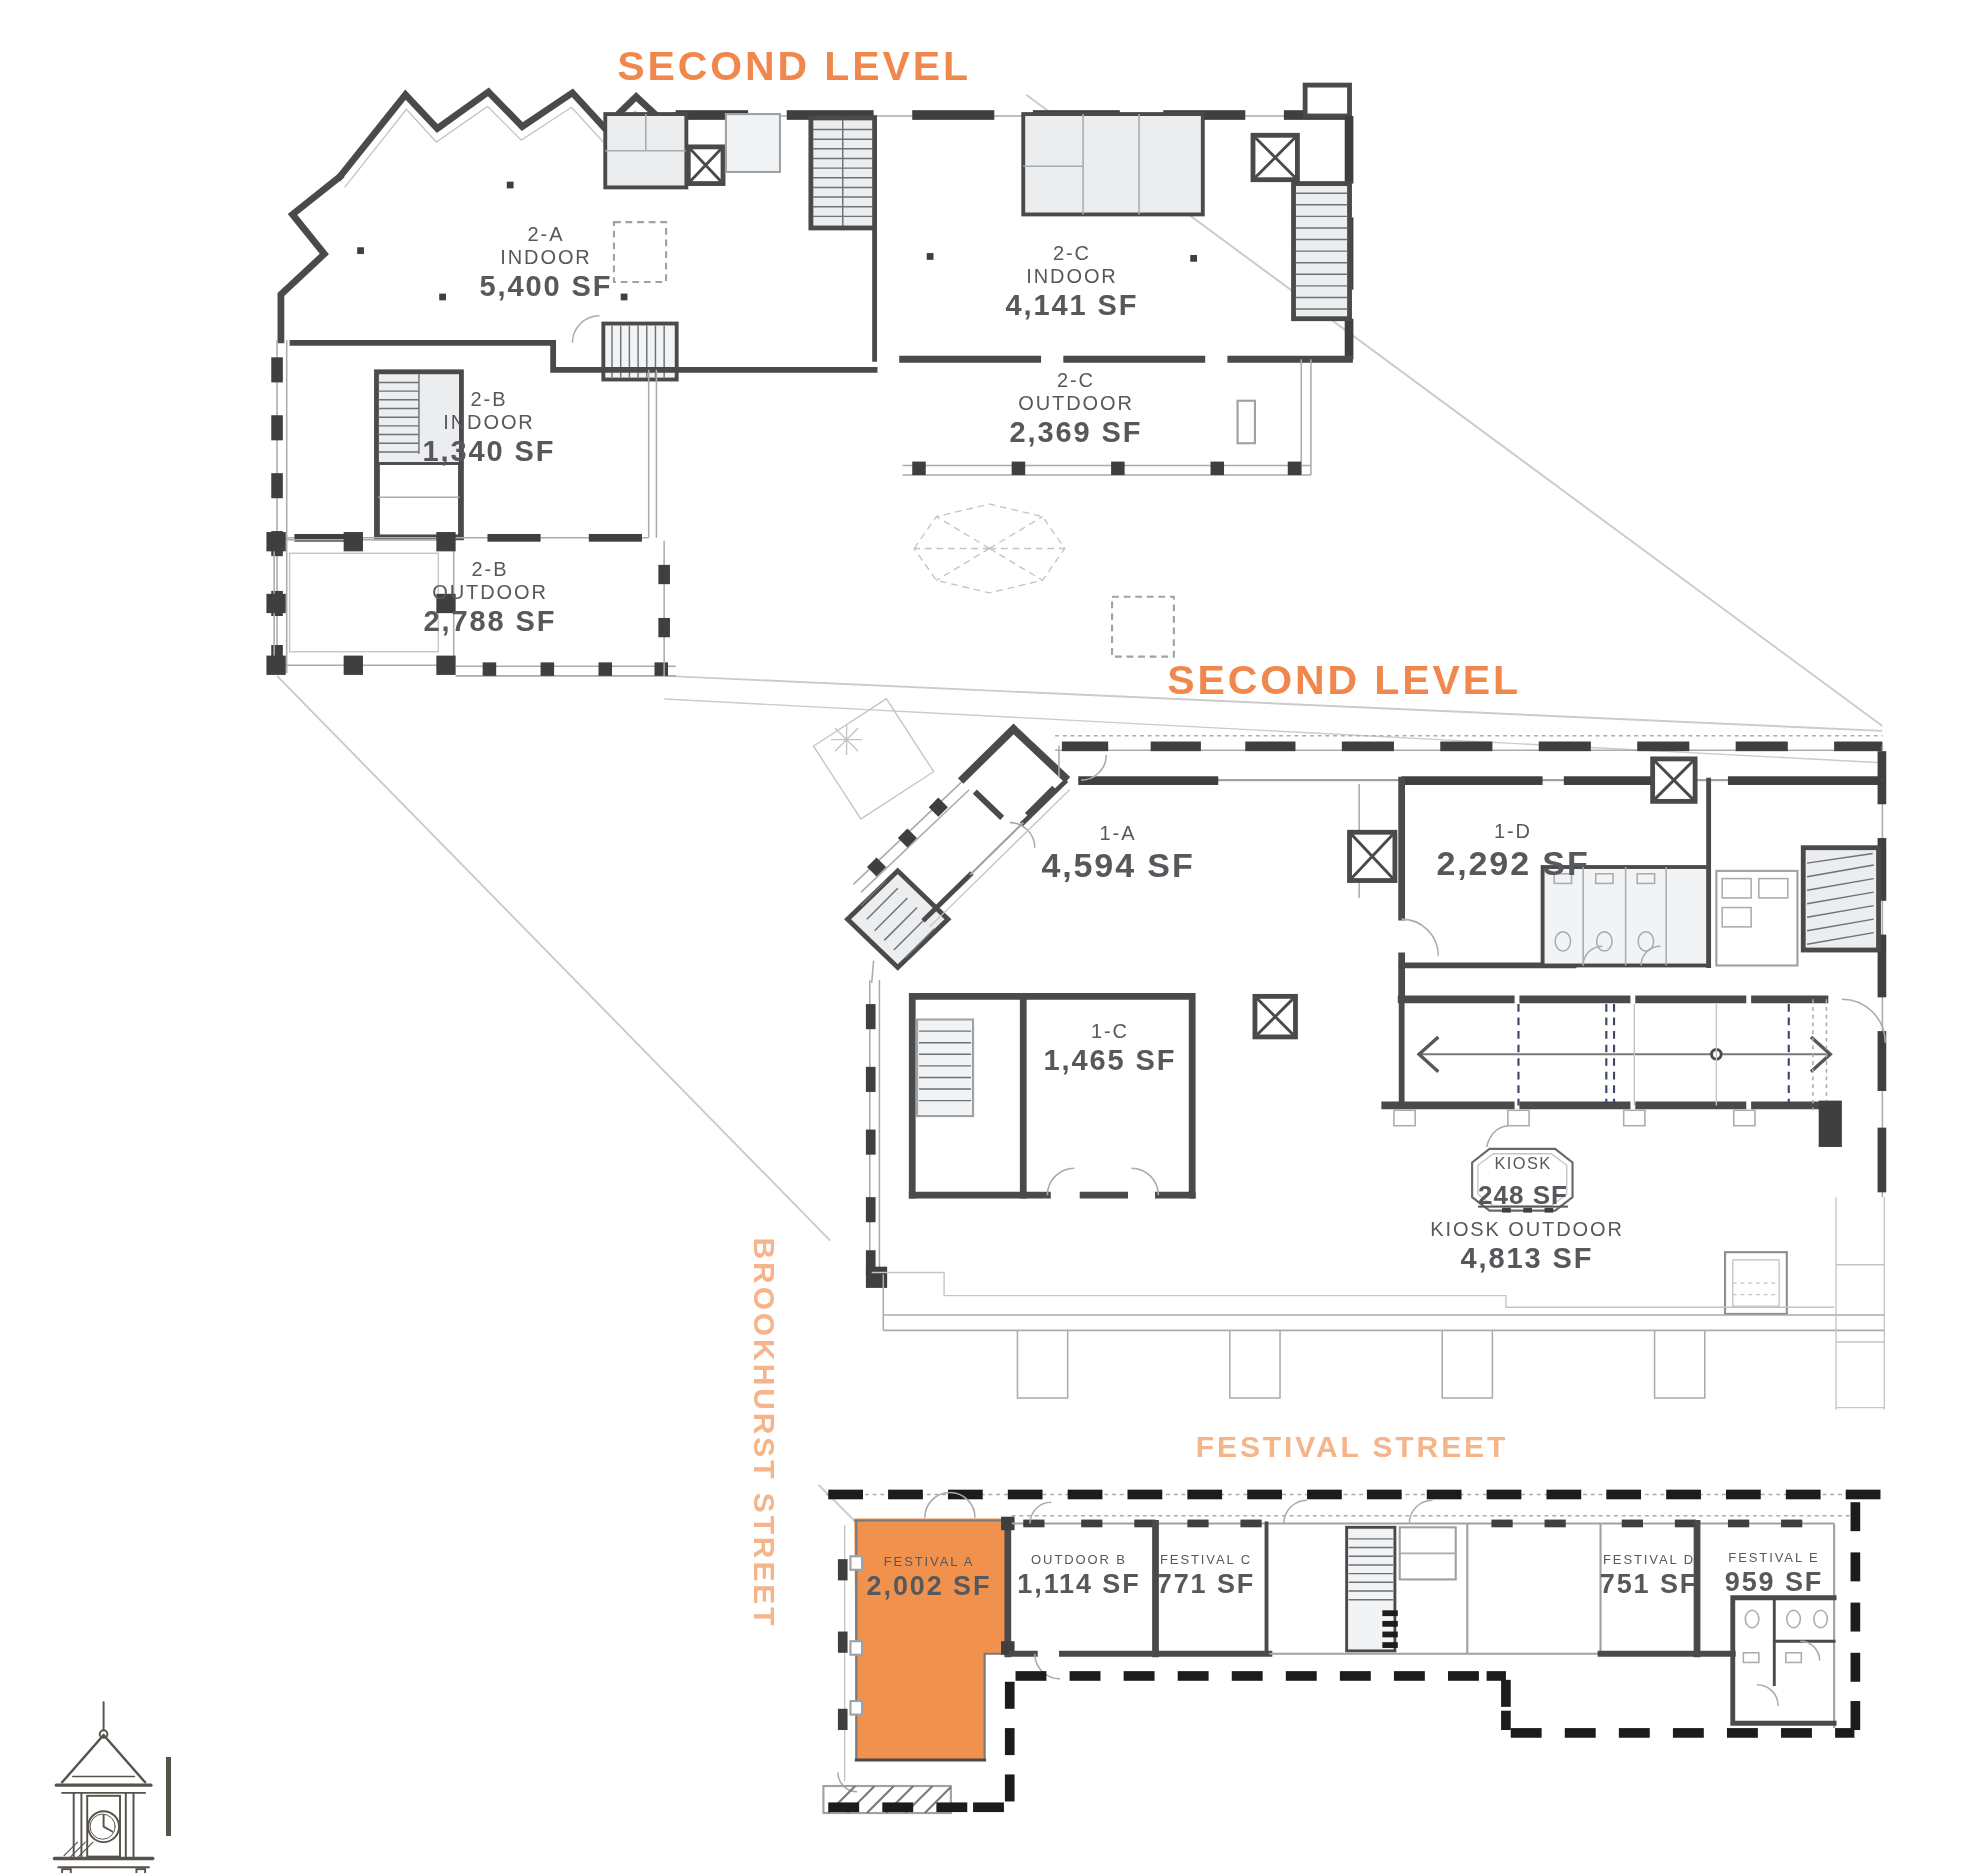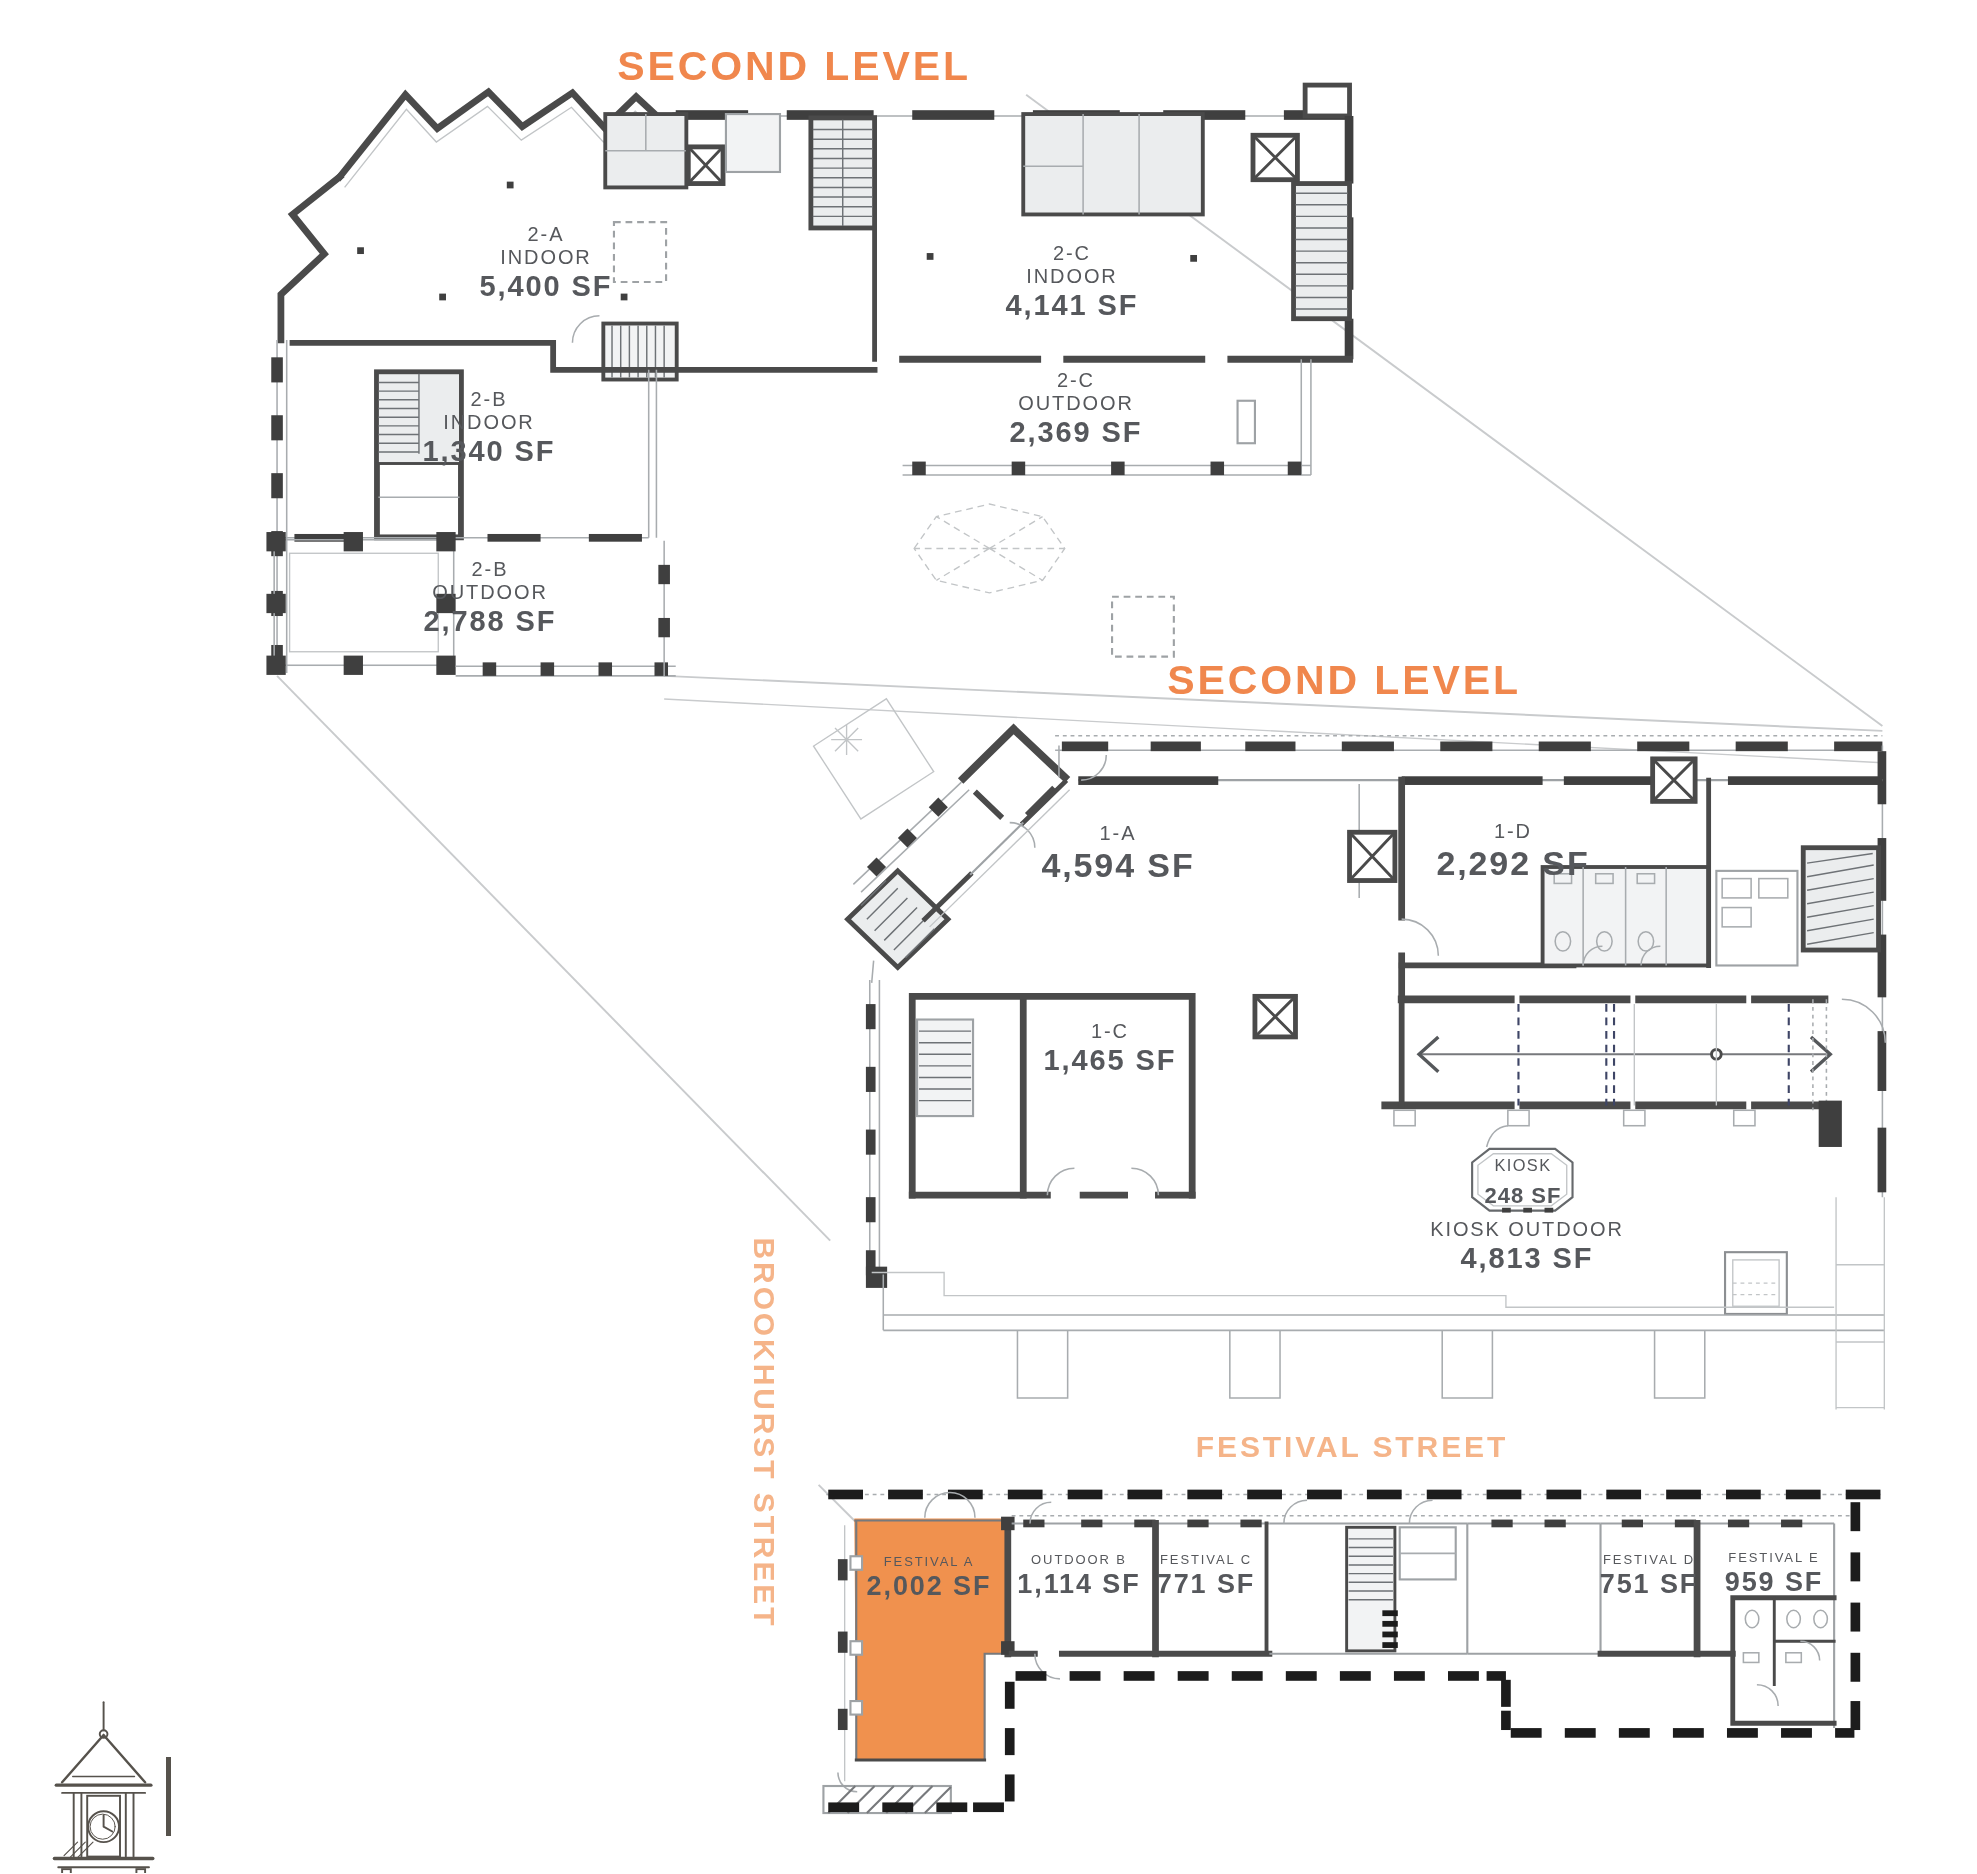--- a/index.html
+++ b/index.html
@@ -34,21 +34,21 @@
   .street-v{transform:translate(-50%,-50%) rotate(90deg);}
 
   .unit-label{position:absolute;transform:translate(-50%,-50%);text-align:center;color:#56585C;
               line-height:1.15;white-space:nowrap;}
   .l-id,.l-type{font-size:20px;letter-spacing:1.9px;}
   .l-area{font-size:29px;font-weight:700;letter-spacing:1.9px;margin-top:1px;}
   .big .l-area{font-size:34px;}
   .fest .l-id{font-size:13px;letter-spacing:1.9px;}
   .fest .l-area{font-size:27px;}
   .kiosk-lbl .l-id{font-size:16.4px;letter-spacing:1.4px;}
-  .kiosk-lbl .l-area{font-size:22px;letter-spacing:1px;margin-top:8px;}
+  .kiosk-lbl .l-area{font-size:26px;letter-spacing:1px;margin-top:8px;text-decoration:underline;}
   .kioskout-lbl .l-id{font-size:20px;letter-spacing:1.9px;}
   .kioskout-lbl .l-area{font-size:29px;}
 
   
   #logo{position:absolute;left:0;top:1680px;width:599px;height:193px;}
   #logo-bar{position:absolute;left:166px;top:77px;width:4.8px;height:79px;background:#56524C;}
   #logo-text{position:absolute;left:183px;top:62px;color:#55514B;
              font-family:"DejaVu Serif","Liberation Serif",serif;font-weight:bold;
              font-size:75px;line-height:1;white-space:nowrap;}
   #logo-text .tm{font-size:16.4px;font-family:"Liberation Sans",sans-serif;font-weight:400;

